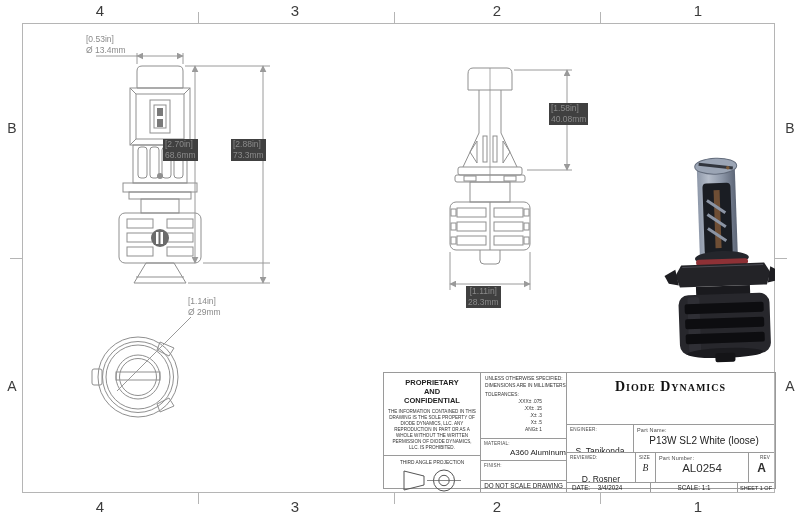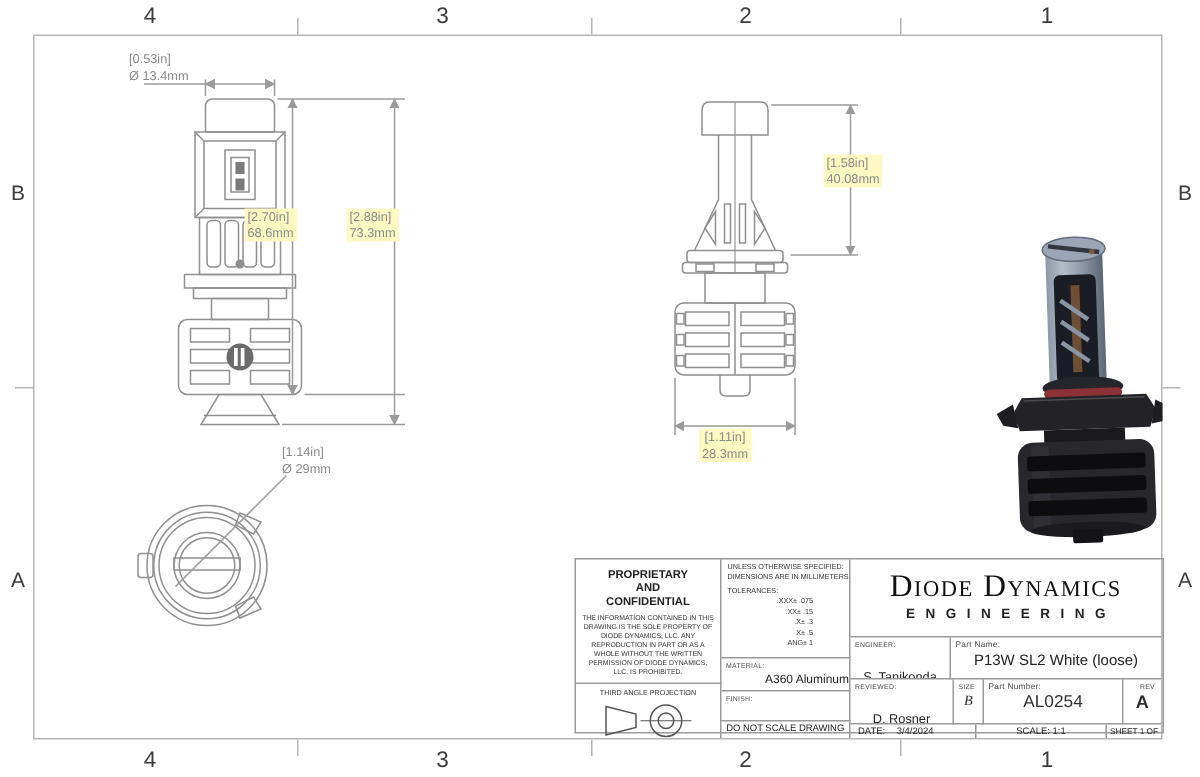--- a/index.html
+++ b/index.html
@@ -5,21 +5,21 @@
   html,body{margin:0;padding:0;background:#fff;}
   .sheet{position:relative;width:800px;height:518px;background:#ffffff;
          font-family:"Liberation Sans",sans-serif;overflow:hidden;}
   .abs{position:absolute;}
   .frame{position:absolute;left:22px;top:23px;width:753px;height:470px;
          border:1px solid #b5b5b5;box-sizing:border-box;}
   .zone{position:absolute;color:#3c3c3c;font-size:15px;width:20px;text-align:center;}
   .zone.letter{font-size:14px;width:14px;}
   .tick{position:absolute;background:#b5b5b5;}
   .dim{position:absolute;color:#8a8a8a;font-size:8.5px;line-height:1.3;
-       background:#fef9c3;padding:0 2px;white-space:nowrap;}
+       background:#404040;padding:0 2px;white-space:nowrap;}
   .dim span{display:block;}
   .dim.center{text-align:center;}
 
   
   .tblock{position:absolute;left:383px;top:372px;width:393px;height:117px;
           border:1px solid #9a9a9a;box-sizing:border-box;color:#2e2e2e;}
   .cell{position:absolute;box-sizing:border-box;border-right:1px solid #9a9a9a;
         border-bottom:1px solid #9a9a9a;overflow:hidden;}
   .cell.noR{border-right:none;}
   .cell.noB{border-bottom:none;}
@@ -29,22 +29,22 @@
              margin-top:5px;color:#222;}
   .prop-head span{display:block;}
   .prop-body{font-size:4.6px;line-height:1.3;text-align:center;margin:4px 3px 0 3px;color:#333;}
   .proj-label{font-size:4.8px;text-align:center;margin-top:4px;color:#333;}
   .spec{font-size:4.8px;line-height:1.45;color:#333;}
   .spec .hd{padding:3px 0 0 4px;}
   .spec .tol{padding-left:4px;margin-top:2px;}
   .spec .tol-line{text-align:right;padding-right:24px;}
   .matval{font-size:8px;text-align:right;margin-top:9px;color:#222;}
   .dnsd{font-size:6.3px;text-align:center;line-height:9px;color:#222;}
-  .logo-name{font-family:"Liberation Serif",serif;font-variant:small-caps;font-weight:normal;
-             font-size:21px;letter-spacing:1px;color:#111;text-align:center;margin-top:7px;line-height:1;}
+  .logo-name{font-family:"Liberation Serif",serif;font-variant:small-caps;font-weight:bold;
+             font-size:14px;letter-spacing:1px;color:#111;text-align:center;margin-top:7px;line-height:1;}
   .logo-div{font-size:9px;letter-spacing:7px;text-indent:7px;font-weight:bold;color:#222;
             text-align:center;margin-top:3px;}
   .fval{font-size:8.5px;text-align:center;margin-top:21px;color:#222;}
   .pname{font-size:10px;margin-top:10px;}
   .pnum{font-size:11.5px;margin-top:9px;}
   .sizev{font-style:italic;font-size:9.5px;font-family:"Liberation Serif",serif;margin-top:10px;}
   .revv{font-weight:bold;font-size:12px;margin-top:8px;}
   .brow{font-size:6.3px;line-height:10px;color:#222;}
   .brow.left{padding-left:5px;text-align:left;}
   .brow.center{text-align:center;}
@@ -286,21 +286,20 @@
       <div class="lbl">FINISH:</div>
       <div class="matval" style="margin-top:20px">N/A</div>
     </div>
 
     <div class="cell noB" style="left:97px;top:108px;width:86px;height:11px">
       <div class="dnsd">DO NOT SCALE DRAWING</div>
     </div>
 
     <div class="cell noR" style="left:183px;top:0;width:207px;height:52px">
       <div class="logo-name">Diode Dynamics</div>
-      <div class="logo-div">ENGINEERING</div>
     </div>
 
     <div class="cell" style="left:183px;top:52px;width:67px;height:28px">
       <div class="lbl">ENGINEER:</div>
       <div class="fval">S. Tanikonda</div>
     </div>
 
     <div class="cell noR" style="left:250px;top:52px;width:140px;height:28px">
       <div class="lbl" style="font-size:5.5px">Part Name:</div>
       <div class="fval pname">P13W SL2 White (loose)</div>

